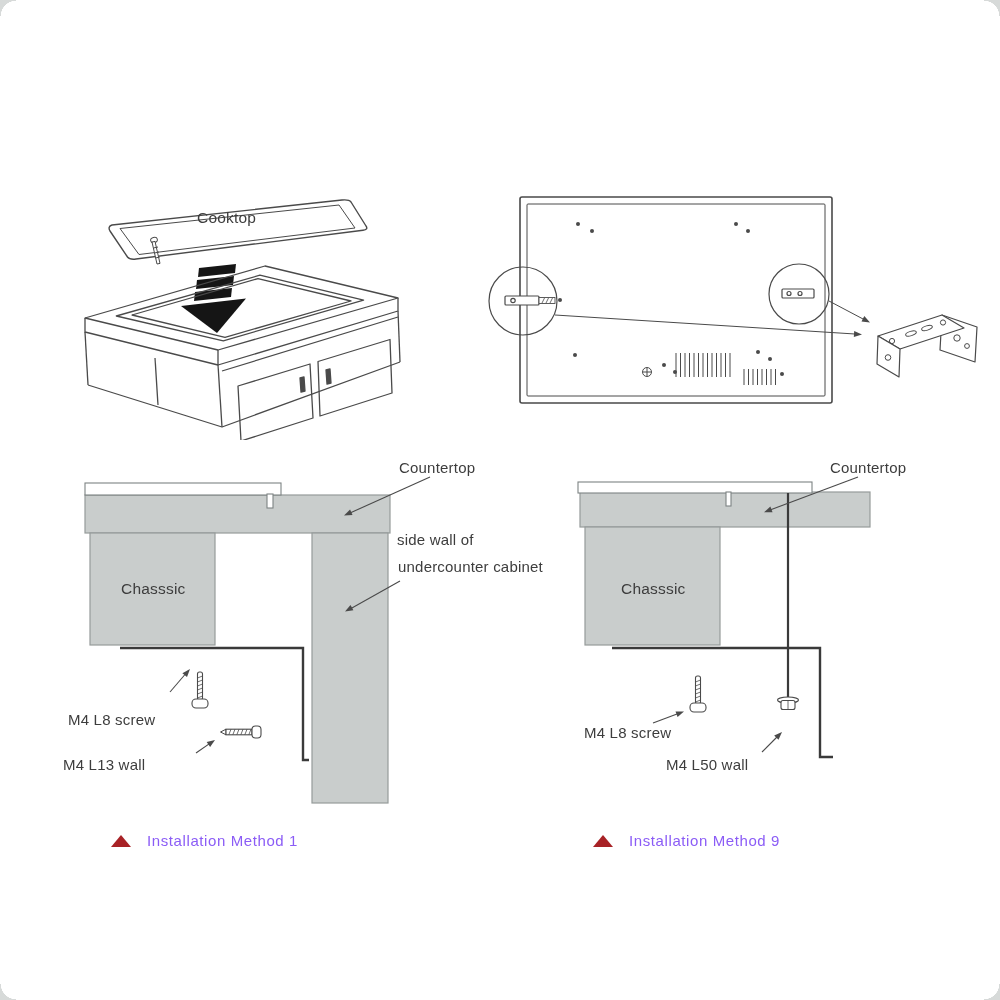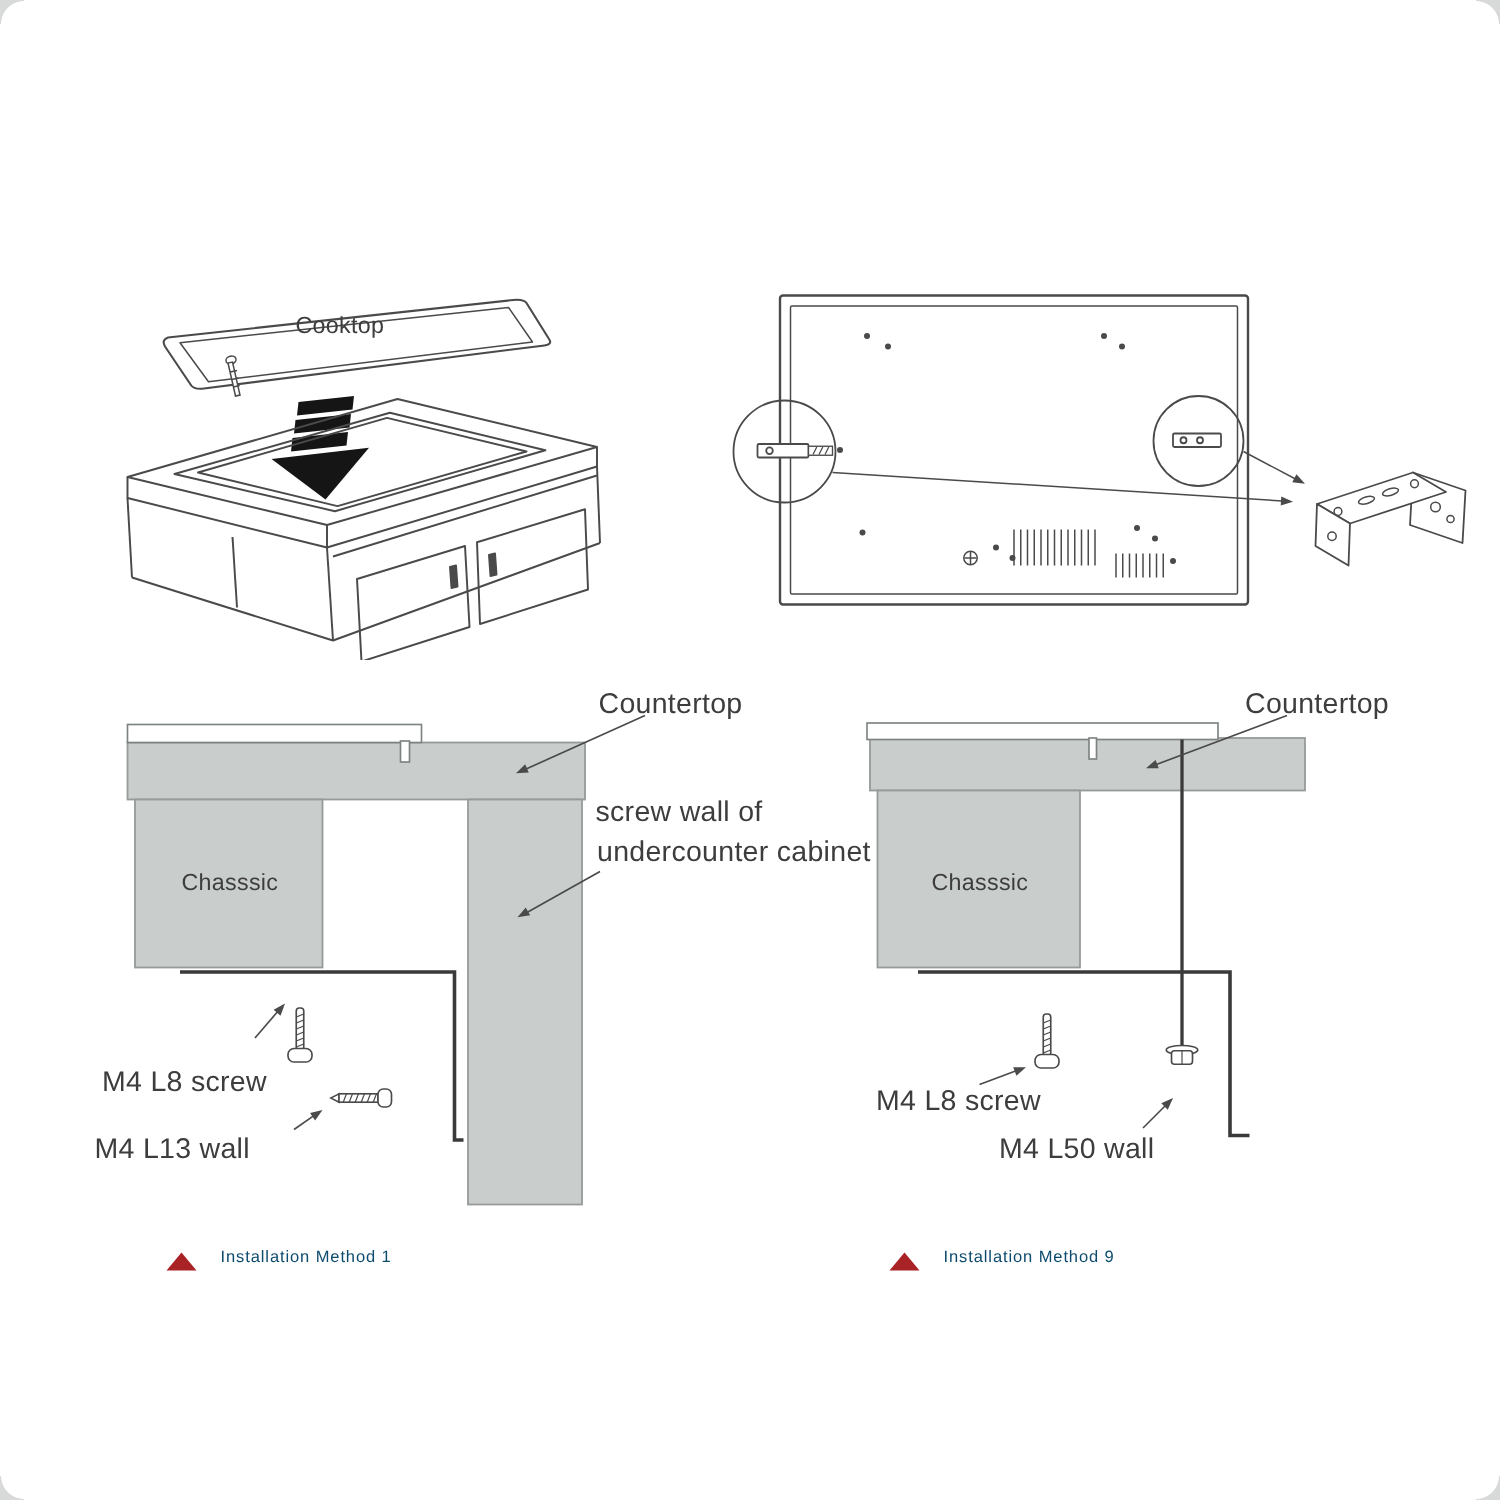--- a/index.html
+++ b/index.html
@@ -1,21 +1,21 @@
 <!DOCTYPE html>
 <html><head>
 <meta charset="utf-8">
 <style>
   html,body{margin:0;padding:0;}
   body{width:1000px;height:1000px;background:#ffffff;font-family:"Liberation Sans","DejaVu Sans",sans-serif;}
   #canvas{position:relative;width:1000px;height:1000px;background:#ffffff;overflow:hidden;}
   .layer{position:absolute;}
-  .label{position:absolute;font-size:19px;color:#3d3d3d;white-space:nowrap;letter-spacing:0.2px;line-height:1.15;}
+  .label{position:absolute;font-size:15px;color:#3d3d3d;white-space:nowrap;letter-spacing:0.2px;line-height:1.15;}
   .label.big{font-size:15.5px;}
-  .caption{position:absolute;font-size:11px;color:#0c4a6e;white-space:nowrap;letter-spacing:0.6px;}
+  .caption{position:absolute;font-size:15px;color:#8b5cf6;white-space:nowrap;letter-spacing:0.6px;}
   .corner{position:absolute;width:16px;height:16px;}
 </style>
 </head>
 <body>
 
 <div id="canvas">
 
   <div class="corner" style="left:0;top:0;background:radial-gradient(circle at 16px 16px, rgba(0,0,0,0) 15px, #d7dad9 15.5px);"></div>
   <div class="corner" style="right:0;top:0;background:radial-gradient(circle at 0px 16px, rgba(0,0,0,0) 15px, #d7dad9 15.5px);"></div>
   <div class="corner" style="left:0;bottom:0;background:radial-gradient(circle at 16px 0px, rgba(0,0,0,0) 15px, #d7dad9 15.5px);"></div>
@@ -191,21 +191,21 @@
       <line x1="380" y1="27" x2="300" y2="63" stroke="#4a4a4a" stroke-width="1.1"></line>
       <polygon points="294,65.5 300.1,59.5 302.5,65" fill="#4a4a4a"></polygon>
     </g>
     <g>
       <line x1="350" y1="131" x2="301" y2="158.5" stroke="#4a4a4a" stroke-width="1.1"></line>
       <polygon points="295,161.5 300.5,155 303.4,160.2" fill="#4a4a4a"></polygon>
     </g>
     <polygon points="61,397 81,397 71,385" fill="#a82226"></polygon>
   </svg>
   <div class="label" style="left:399px;top:459px">Countertop</div>
-  <div class="label" style="left:397px;top:531px">screw wall of</div>
+  <div class="label" style="left:397px;top:531px">side wall of</div>
   <div class="label" style="left:398px;top:558px">undercounter cabinet</div>
   <div class="label big" style="left:121px;top:580px">Chasssic</div>
   <div class="label" style="left:68px;top:711px">M4 L8 screw</div>
   <div class="label" style="left:63px;top:756px">M4 L13 wall</div>
   <div class="caption" style="left:147px;top:832px">Installation Method 1</div>
 
   <svg class="layer" style="left:560px;top:450px" width="440" height="420" viewBox="0 0 440 420">
     <g stroke="#969b9a" stroke-width="1.2" fill="#c9cdcc">
       <rect x="20" y="42" width="290" height="35"></rect>
       <rect x="25" y="77" width="135" height="118"></rect>

